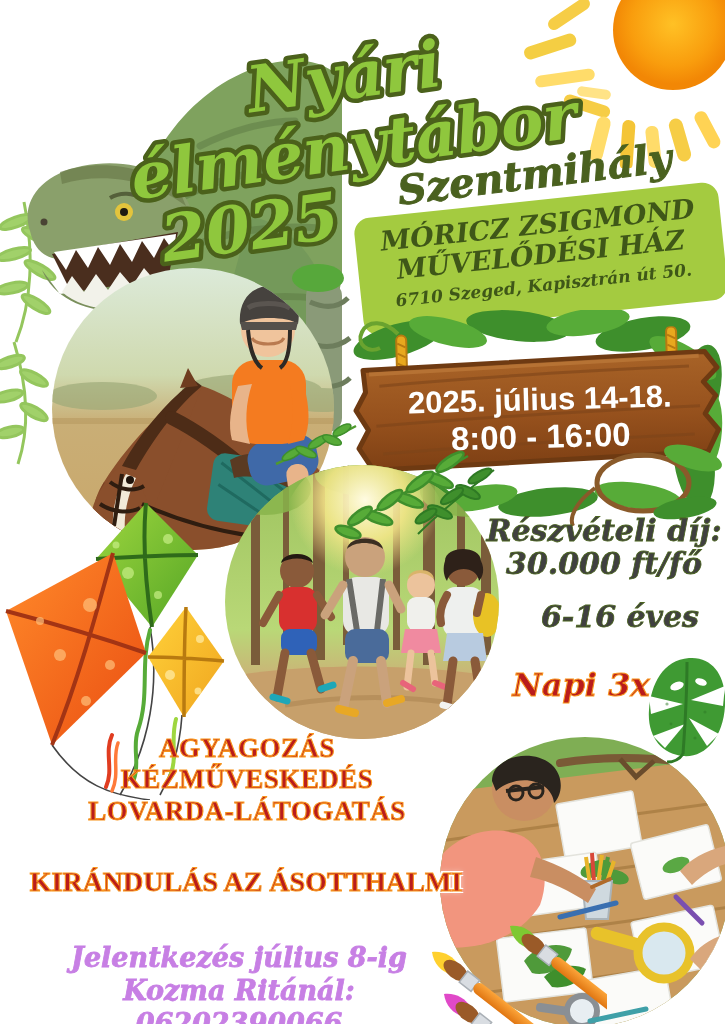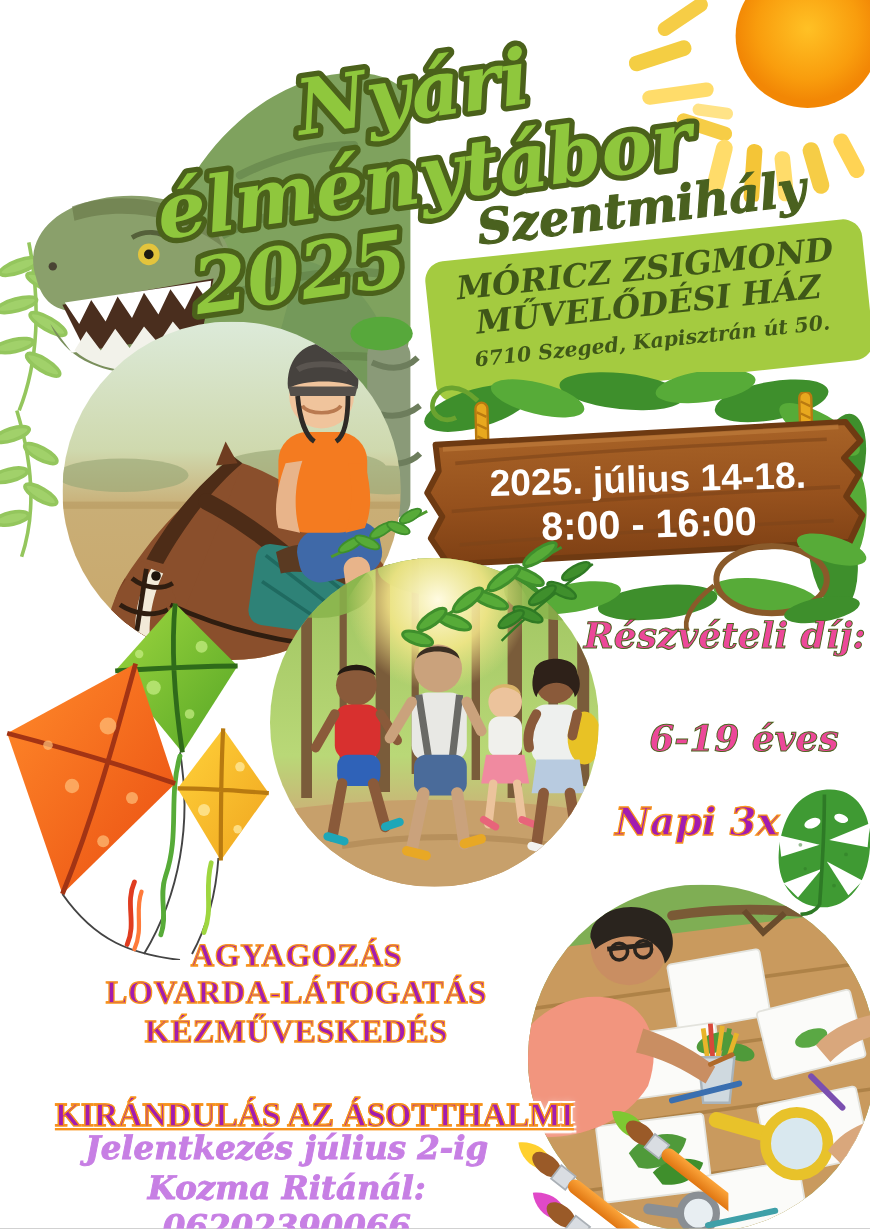--- a/index.html
+++ b/index.html
@@ -1,23 +1,23 @@
 <!DOCTYPE html>
 <html><head>
 <meta charset="utf-8">
 <style>
   html,body{margin:0;padding:0;background:#888;}
   .poster{position:relative;width:725px;height:1024px;background:#ffffff;overflow:hidden;
           font-family:"Liberation Sans",sans-serif;}
   .abs{position:absolute;}
-  .chunky{font-family:"Liberation Serif",serif;font-weight:bold;margin-top:48px;}
+  .chunky{font-family:"Liberation Serif",serif;font-weight:bold;}
   .script{font-family:"DejaVu Serif",serif;font-weight:bold;font-style:italic;}
   .center{text-align:center;}
-  .green-dk{color:#ec4899;font-style:italic;-webkit-text-stroke:0.8px #4a641e;}
-  .orange{color:#a21caf;-webkit-text-stroke:1.1px #f7941d;}
+  .green-dk{color:#404040;font-style:italic;-webkit-text-stroke:0.8px #4a641e;}
+  .orange{color:#b91c1c;-webkit-text-stroke:1.1px #f7941d;}
   .purple{color:#c77fe4;-webkit-text-stroke:0.8px #c77fe4;}
   .halo{text-shadow:-2px -2px 0 #fff,2px -2px 0 #fff,-2px 2px 0 #fff,2px 2px 0 #fff,0 0 7px #fff;}
   .photo-circle{border-radius:50%;overflow:hidden;}
 </style>
 </head>
 <body>
 
 <div class="poster">
 
   <svg class="abs" style="left:505px;top:-12px;width:220px;height:180px;" viewBox="0 0 220 180">
@@ -416,24 +416,25 @@
       <ellipse cx="20" cy="36" rx="11" ry="4" transform="rotate(-30 20 36)"></ellipse>
       <ellipse cx="34" cy="34" rx="11" ry="4" transform="rotate(24 34 34)"></ellipse>
       <ellipse cx="46" cy="24" rx="11" ry="4" transform="rotate(-32 46 24)"></ellipse>
       <ellipse cx="60" cy="22" rx="10" ry="4" transform="rotate(22 60 22)"></ellipse>
       <ellipse cx="70" cy="12" rx="10" ry="4" transform="rotate(-30 70 12)"></ellipse>
     </g>
   </svg>
 
   <div class="abs script center green-dk" style="left:483px;top:514px;width:242px;font-size:30px;line-height:1.1;">
     <div>Részvételi díj:</div>
+    <div>30.000 ft/fő</div>
   </div>
 
   <div class="abs script center green-dk" style="left:520px;top:600px;width:200px;font-size:30px;line-height:1.1;">
-    <div>6-19 éves</div>
+    <div>6-16 éves</div>
   </div>
 
   <div class="abs script center orange" style="left:486px;top:668px;width:190px;font-size:32px;line-height:1.12;">
     <div>Napi 3x</div>
   </div>
 
   <svg class="abs" style="left:643px;top:652px;width:88px;height:112px;" viewBox="0 0 88 112">
     <path d="M46,6 C72,4 84,28 82,54 C80,86 62,106 40,104 C18,102 4,84 6,58 C8,32 20,8 46,6 Z" fill="#3f9a33"></path>
     <g fill="#ffffff">
       <path d="M6,44 L40,52 L8,62 Z"></path>
@@ -448,22 +449,22 @@
     <g fill="#2e7a26" opacity="0.5">
         <circle cx="24" cy="52" r="1.6"></circle>
         <circle cx="62" cy="60" r="1.6"></circle>
         <circle cx="52" cy="86" r="1.6"></circle>
         <circle cx="28" cy="72" r="1.4"></circle>
       </g>
   </svg>
 
   <div class="abs chunky center orange" style="left:72px;top:733px;width:350px;font-size:27px;line-height:1.16;letter-spacing:0.5px;">
     <div>AGYAGOZÁS</div>
+    <div>KÉZMŰVESKEDÉS</div>
     <div>LOVARDA-LÁTOGATÁS</div>
-    <div>KÉZMŰVESKEDÉS</div>
   </div>
 
   <div class="abs photo-circle" style="left:440px;top:737px;width:290px;height:290px;">
     <svg viewBox="0 0 290 290" style="width:100%;height:100%;">
       <rect width="290" height="290" fill="#7fae54"></rect>
       <path d="M0,56 L290,20 L290,290 L0,290 Z" fill="#c99a5e"></path>
       <g stroke="#a87c42" stroke-width="3" opacity="0.8">
         <path d="M0,104 L290,64"></path>
           <path d="M0,156 L290,116"></path>
           <path d="M0,210 L290,170"></path>
@@ -520,26 +521,26 @@
         <circle cx="96" cy="54" r="7" fill="none" stroke="#2a241e" stroke-width="3"></circle>
         <path d="M96,120 C120,128 142,140 156,152 L148,166 C130,154 110,144 90,140 Z" fill="#c98e62"></path>
         <path d="M152,150 L170,142" stroke="#b06a2a" stroke-width="4" stroke-linecap="round"></path>
       </g>
 
       <path d="M290,108 C268,112 250,122 240,134 L252,148 C264,136 278,128 290,126 Z" fill="#d9a77c"></path>
       <path d="M290,196 C272,200 258,210 250,222 L262,234 C272,222 282,214 290,212 Z" fill="#d9a77c"></path>
     </svg>
   </div>
 
-  <div class="abs chunky center orange halo" style="left:16px;top:866px;width:492px;font-size:28px;line-height:1.15;text-decoration:underline;">
+  <div class="abs chunky center orange halo" style="left:0;top:866px;width:492px;font-size:28px;line-height:1.15;">
     <div>KIRÁNDULÁS AZ ÁSOTTHALMI</div>
   </div>
 
   <div class="abs script center purple" style="left:25px;top:942px;width:428px;font-size:27px;line-height:1.22;">
-    <div>Jelentkezés július 2-ig</div>
+    <div>Jelentkezés július 8-ig</div>
     <div>Kozma Ritánál: 06202390066</div>
   </div>
 
   <svg class="abs" style="left:422px;top:912px;width:185px;height:112px;" viewBox="0 0 185 112">
     <defs>
       <linearGradient id="handleG" x1="0" y1="0" x2="0" y2="1">
         <stop offset="0%" stop-color="#fca53a"></stop>
           <stop offset="100%" stop-color="#e07612"></stop>
       </linearGradient>
     </defs>

